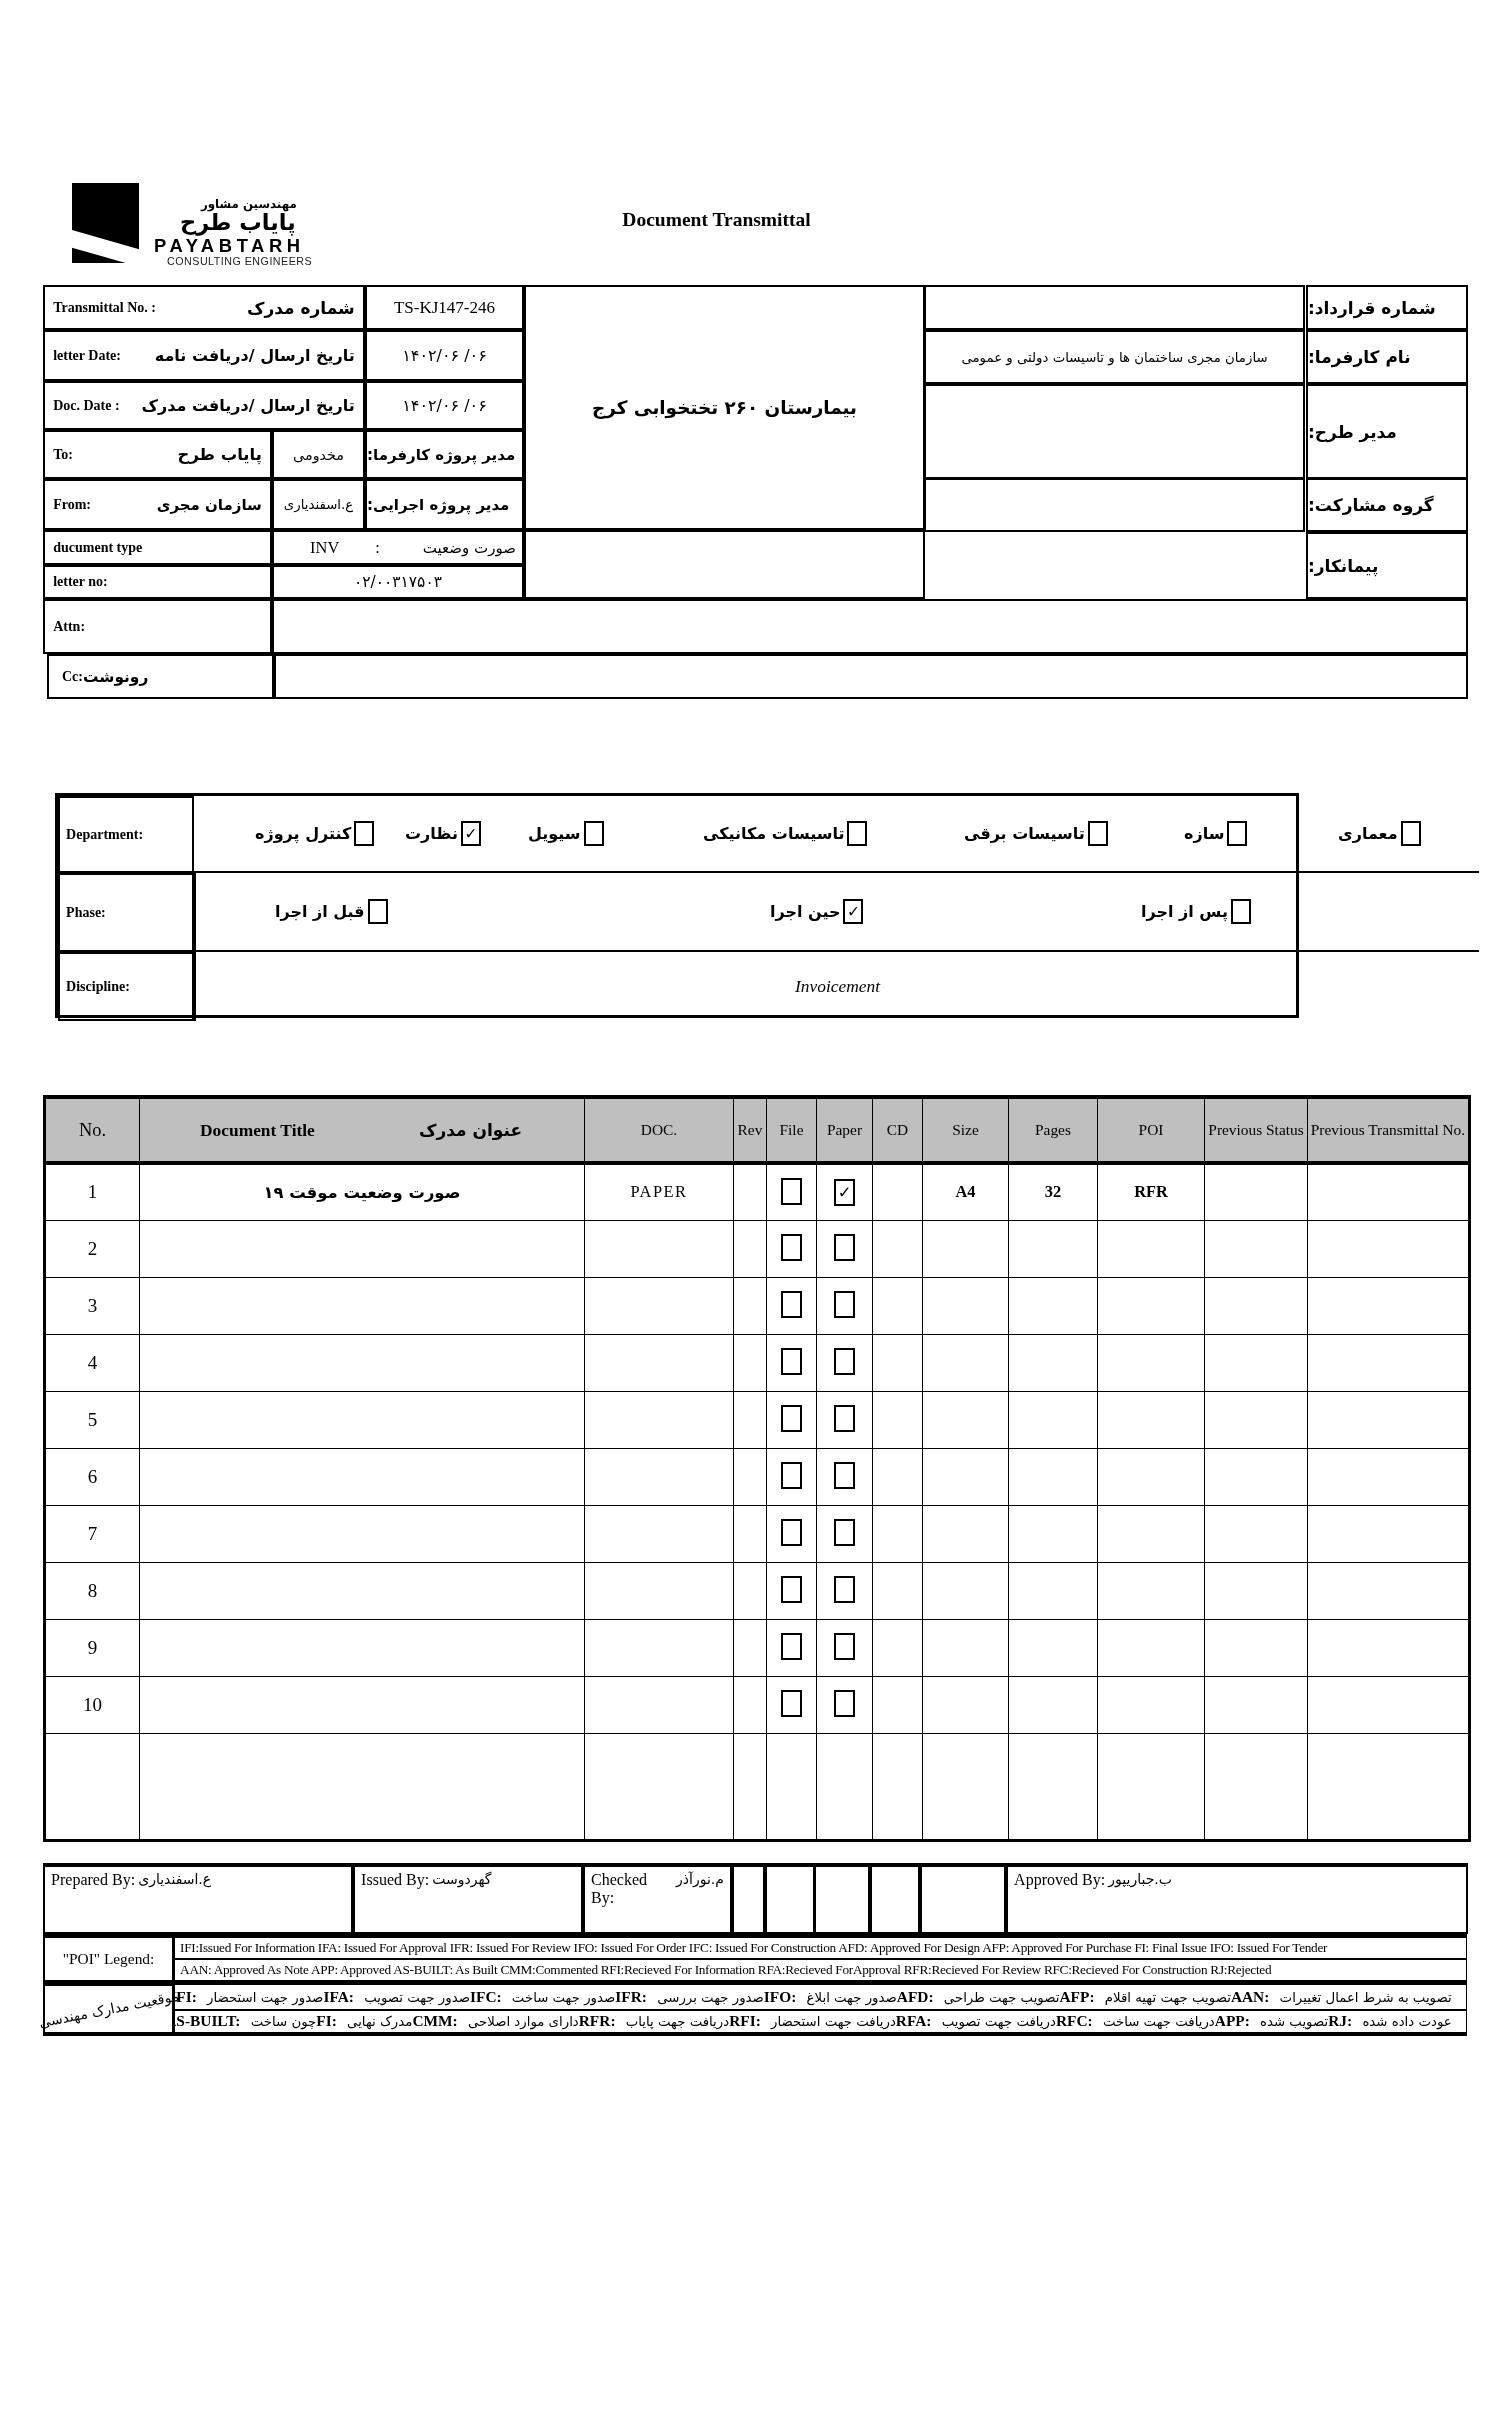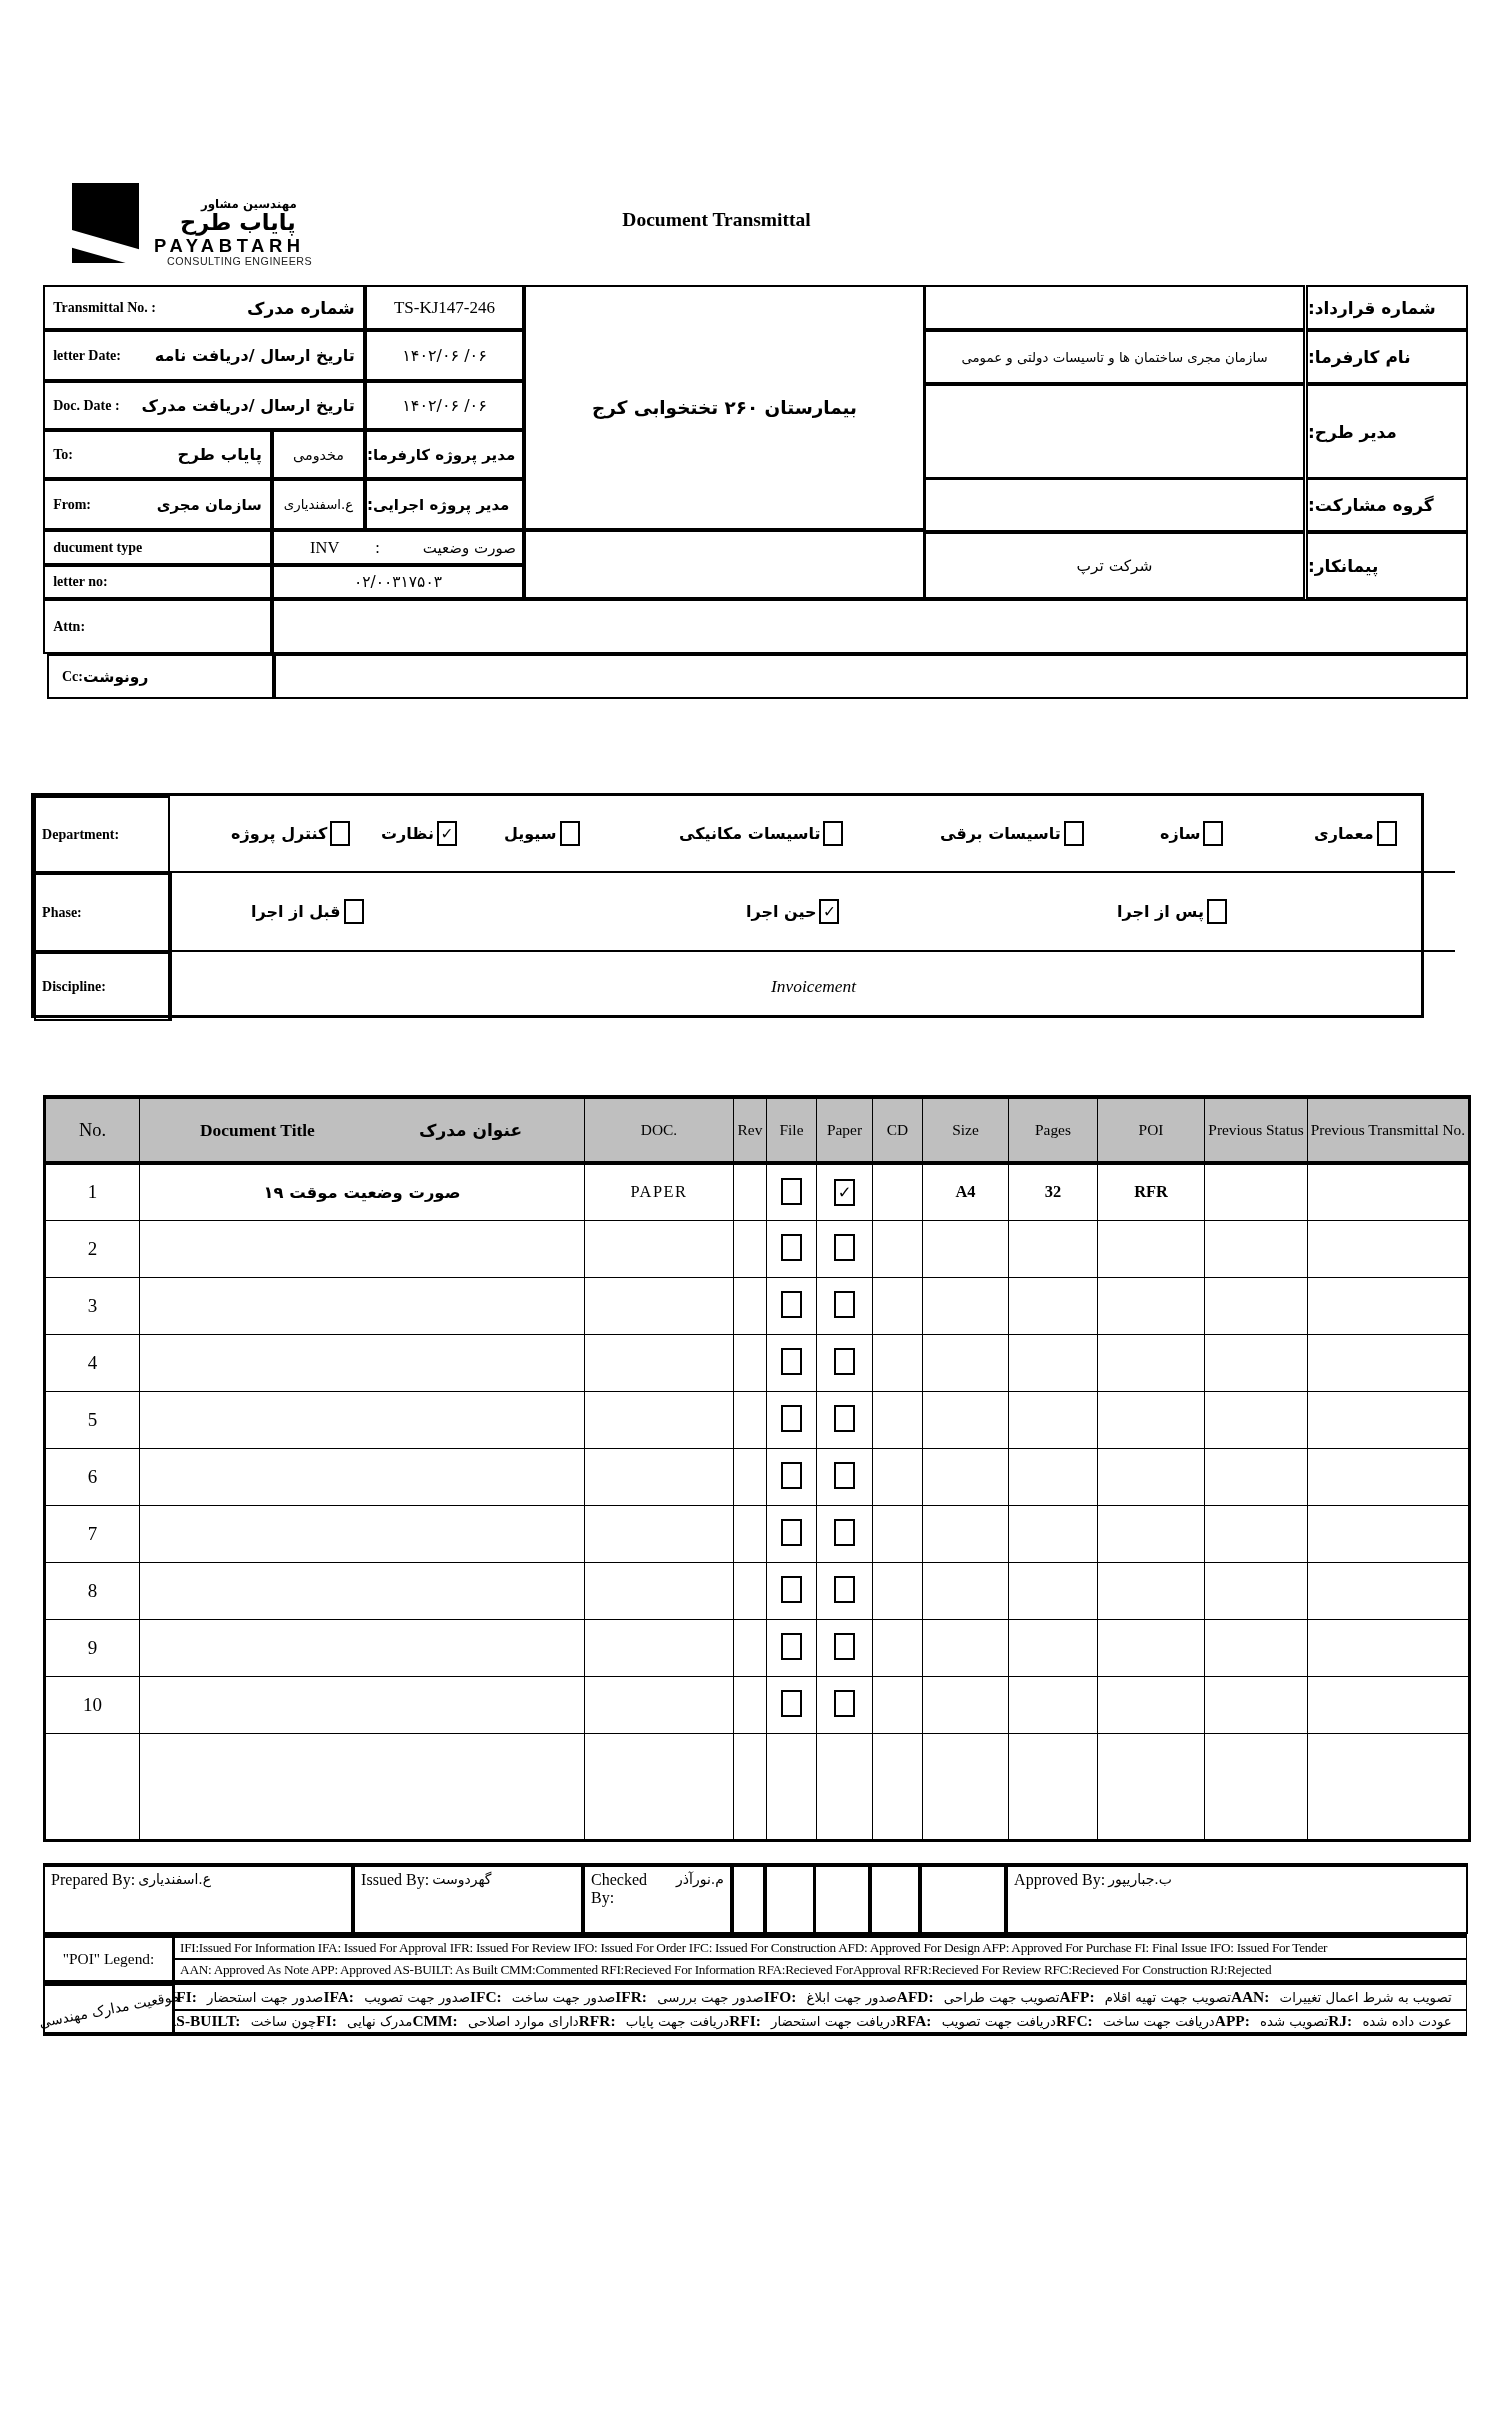--- a/index.html
+++ b/index.html
@@ -126,25 +126,24 @@
 
     <div class="cell center fa" style="left:881px;top:45px;width:381px;height:54px;font-size:13.3px;">سازمان مجری ساختمان ها و تاسیسات دولتی و عمومی</div>
     <div class="cell fab rlabel" style="left:1263px;top:45px;width:162px;height:54px;">نام کارفرما:</div>
 
     <div class="cell" style="left:881px;top:99px;width:381px;height:95px;"></div>
     <div class="cell fab rlabel" style="left:1263px;top:99px;width:162px;height:95px;">مدیر طرح:</div>
 
     <div class="cell" style="left:881px;top:193px;width:381px;height:54px;"></div>
     <div class="cell fab rlabel" style="left:1263px;top:193px;width:162px;height:54px;">گروه مشارکت:</div>
 
-    <div class="cell center fa" style="left:881px;top:247px;width:381px;height:67px;font-size:15.4px;">شرکت ترپ</div>
     <div class="cell fab rlabel" style="left:1263px;top:247px;width:162px;height:67px;">پیمانکار:</div>
   </div>
 
-  <div class="abs" style="left:31px;top:793px;width:1393px;height:225px;border:3.1px solid #000;">
+  <div class="abs" style="left:55px;top:793px;width:1244px;height:225px;border:3.1px solid #000;">
     <div class="cell" style="left:0;top:0;width:136px;height:77px;padding-left:6.1px;">
       <span class="en">Department:</span>
     </div>
     <div class="abs" style="left:136px;top:0;width:1285px;height:77px;border-bottom:2px solid #000;">
       <span class="clsitem" style="left:61px;">
           <span class="fab clslabel">کنترل پروژه</span>
           <span class="cbx"></span>
         </span>
       <span class="clsitem" style="left:211px;">
           <span class="fab clslabel">نظارت</span>

